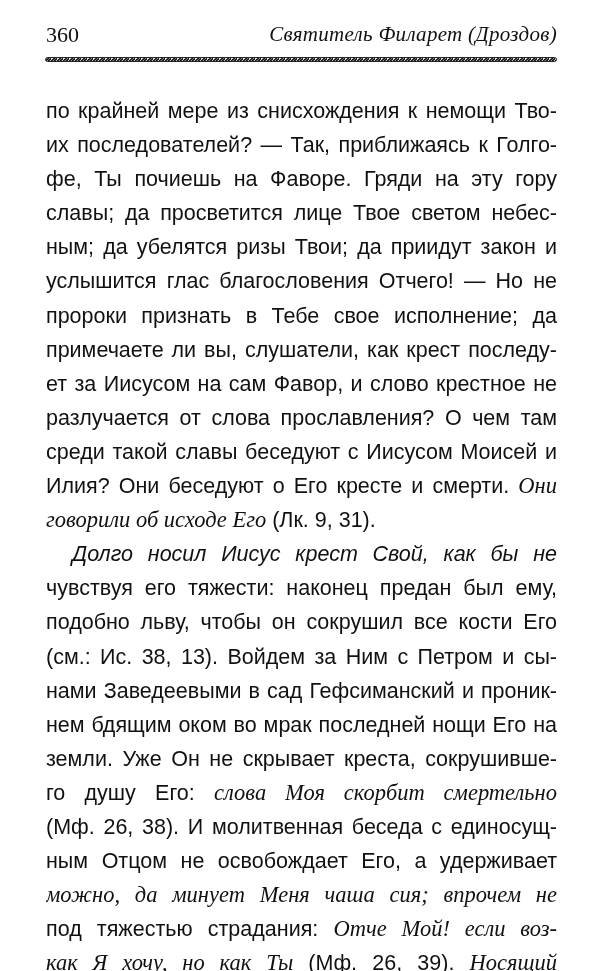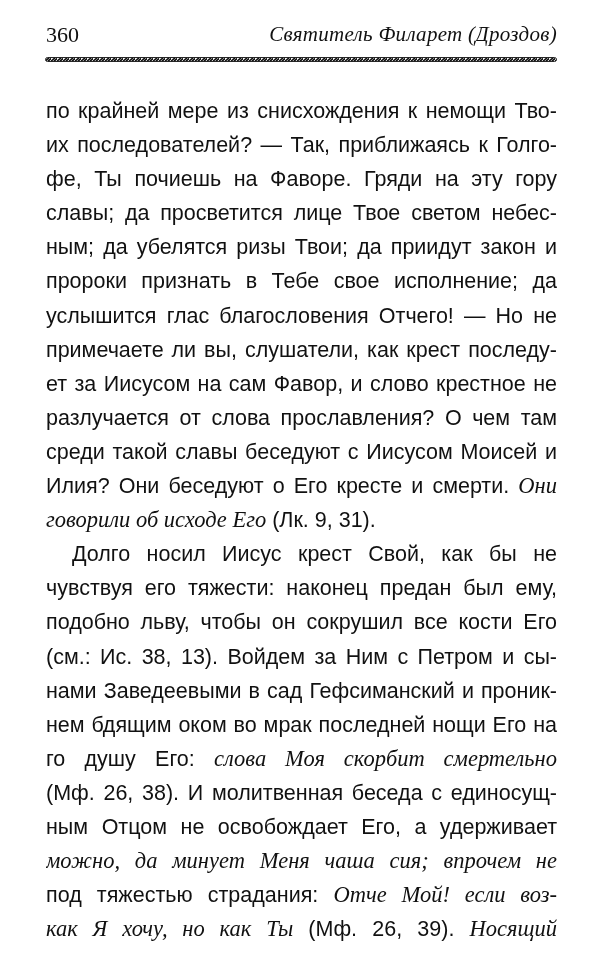--- a/index.html
+++ b/index.html
@@ -5,21 +5,21 @@
   html, body { margin: 0; padding: 0; background: #ffffff; }
   body { width: 600px; height: 971px; position: relative; overflow: hidden; color: #111; }
   .page { position: absolute; left: 46px; top: 0; width: 511px; }
   .header { position: absolute; top: 22px; left: 0; width: 511px; height: 30px; }
   .page-number { position: absolute; left: 0; top: 0; font-family: "Liberation Serif", serif; font-size: 22px; }
   .running-title { position: absolute; right: 0; top: 0; font-family: "Liberation Serif", serif; font-style: italic; font-size: 21px; letter-spacing: 0.3px; margin-left: 18px; }
   .rule { position: absolute; top: 57px; left: -1px; width: 512px; height: 5px; }
   .body-text { position: absolute; top: 94px; left: 0; width: 511px; font-family: "Liberation Sans", sans-serif; font-size: 21.5px; line-height: 34.1px; text-align: justify; }
   .line { display: block; height: 34.1px; white-space: nowrap; text-align-last: justify; text-align: justify; overflow: hidden; }
   .line.last { text-align-last: left; }
-  .line.indent { padding-left: 26px; }
+  .line.indent { padding-left: 26px; font-style: italic; }
   .it { font-family: "Liberation Serif", serif; font-style: italic; font-size: 22.5px; margin-top: 20px; }
 </style>
 </head>
 <body>
 
 <div class="page">
   <div class="header">
     <span class="page-number">360</span>
     <span class="running-title">Святитель Филарет (Дроздов)</span>
   </div>
@@ -35,36 +35,37 @@
     <rect x="0.5" y="0.5" width="511" height="4" rx="2" ry="2" fill="url(#rope)" stroke="#111" stroke-width="0.9"></rect>
   </svg>
 
   <div class="body-text" id="body-text">
       <div>
         <span class="line"><span>по крайней мере из снисхождения к немощи Тво-</span></span>
         <span class="line"><span>их последователей? — Так, приближаясь к Голго-</span></span>
         <span class="line"><span>фе, Ты почиешь на Фаворе. Гряди на эту гору</span></span>
         <span class="line"><span>славы; да просветится лице Твое светом небес-</span></span>
         <span class="line"><span>ным; да убелятся ризы Твои; да приидут закон и</span></span>
+        <span class="line"><span>услышится глас благословения Отчего! — Но не</span></span>
         <span class="line"><span>пророки признать в Тебе свое исполнение; да</span></span>
-        <span class="line"><span>услышится глас благословения Отчего! — Но не</span></span>
         <span class="line"><span>примечаете ли вы, слушатели, как крест последу-</span></span>
         <span class="line"><span>ет за Иисусом на сам Фавор, и слово крестное не</span></span>
         <span class="line"><span>разлучается от слова прославления? О чем там</span></span>
         <span class="line"><span>среди такой славы беседуют с Иисусом Моисей и</span></span>
         <span class="line"><span>Илия? Они беседуют о Его кресте и смерти. </span><span class="it">Они</span></span>
         <span class="line last"><span class="it">говорили об исходе Его</span><span> (Лк. 9, 31).</span></span>
       </div>
       <div>
         <span class="line indent"><span>Долго носил Иисус крест Свой, как бы не</span></span>
         <span class="line"><span>чувствуя его тяжести: наконец предан был ему,</span></span>
         <span class="line"><span>подобно льву, чтобы он сокрушил все кости Его</span></span>
         <span class="line"><span>(см.: Ис. 38, 13). Войдем за Ним с Петром и сы-</span></span>
         <span class="line"><span>нами Заведеевыми в сад Гефсиманский и проник-</span></span>
         <span class="line"><span>нем бдящим оком во мрак последней нощи Его на</span></span>
+        <span class="line"><span>земли. Уже Он не скрывает креста, сокрушивше-</span></span>
         <span class="line"><span>го душу Его: </span><span class="it">слова Моя скорбит смертельно</span></span>
         <span class="line"><span>(Мф. 26, 38). И молитвенная беседа с единосущ-</span></span>
         <span class="line"><span>ным Отцом не освобождает Его, а удерживает</span></span>
         <span class="line"><span class="it">можно, да минует Меня чаша сия; впрочем не</span></span>
         <span class="line"><span>под тяжестью страдания: </span><span class="it">Отче Мой! если воз-</span></span>
         <span class="line"><span class="it">как Я хочу, но как Ты</span><span> (Мф. 26, 39). </span><span class="it">Носящий</span></span>
       </div>
     </div>
 </div>
 

